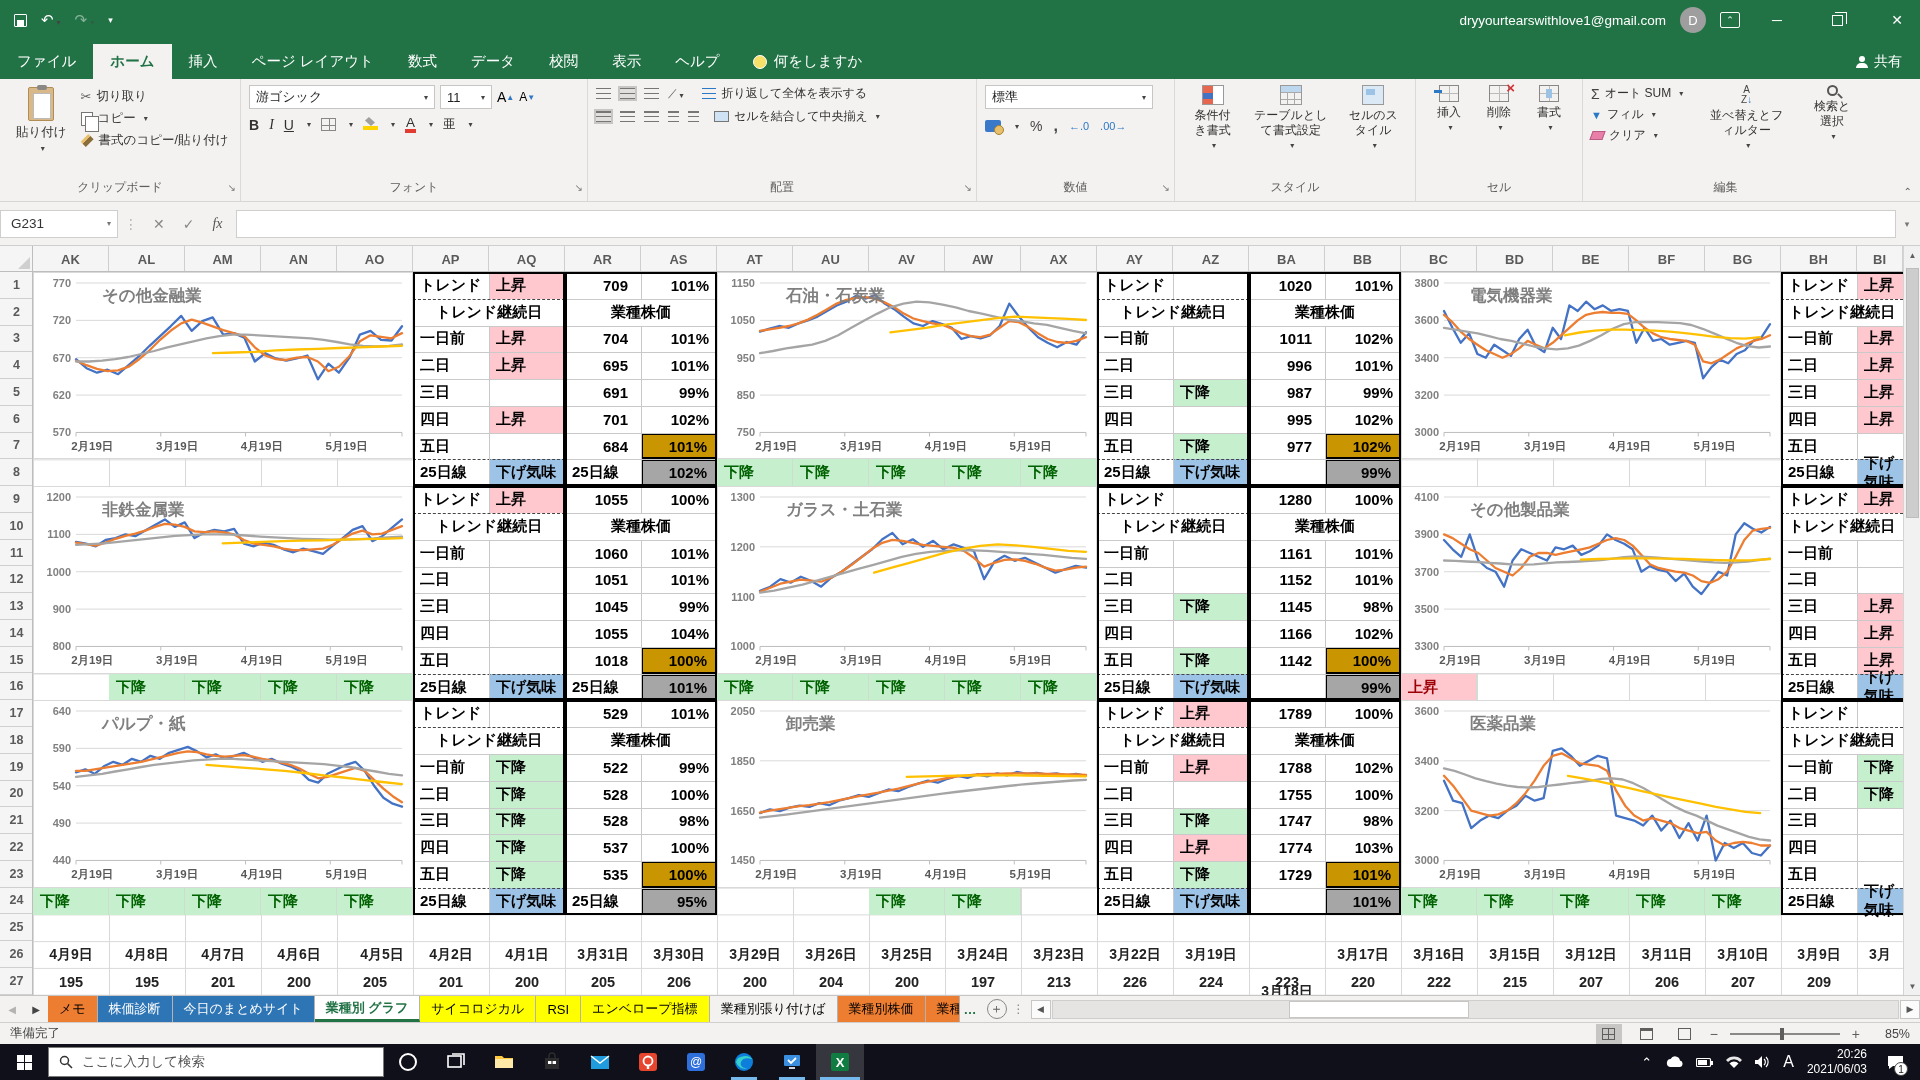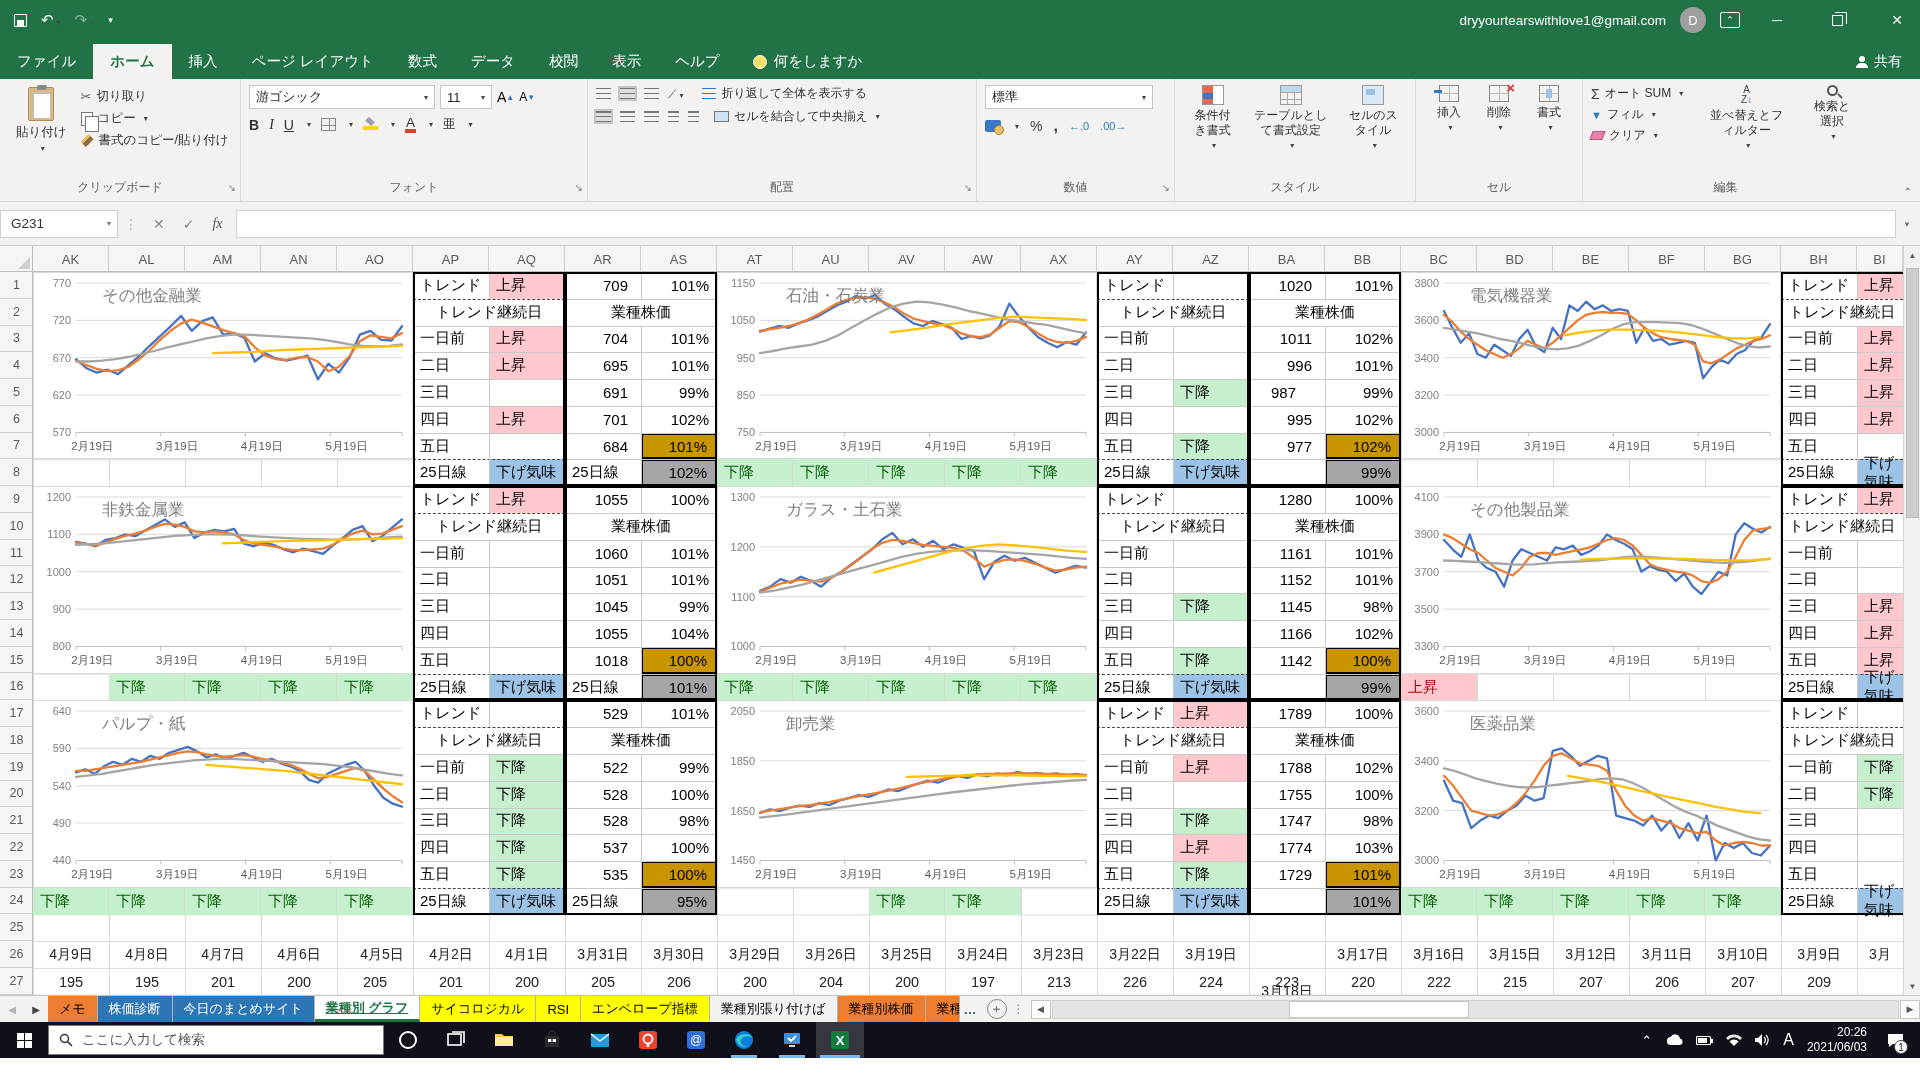--- a/index.html
+++ b/index.html
@@ -97,21 +97,21 @@
   #formulabar{height:44px;background:#f3f2f1;display:flex;align-items:center;padding:6px 2px 6px 0;border-bottom:1px solid #d0cecd;}
   #namebox{width:118px;height:28px;background:#fff;border:1px solid #d0cecd;margin-left:0;display:flex;align-items:center;font-size:13.5px;color:#333;padding-left:10px;position:relative;}
   #namebox .nbdd{margin-left:auto;margin-right:6px;font-size:8px;color:#777;}
   .fbsep{color:#b5b3b1;font-size:14px;padding:0 6px;}
   .fbico{color:#8a8886;font-size:14px;padding:0 9px;}
   .fx{font-style:italic;font-family:"Liberation Serif",serif;color:#555;}
   #finput{flex:1;height:28px;background:#fff;border:1px solid #d0cecd;margin-left:4px;}
   #fexpand{width:22px;text-align:center;color:#777;font-size:9px;}
 
   
-  #sheet{position:relative;height:749px;background:#fff;}
+  #sheet{position:relative;height:749px;background:#fff;font-weight:bold;}
   #corner{position:absolute;left:0;top:0;width:33px;height:26px;background:#f5f5f5;border-right:1px solid #bdbdbd;border-bottom:1px solid #bdbdbd;}
   #corner:after{content:"";position:absolute;right:2px;bottom:2px;border-left:12px solid transparent;border-bottom:12px solid #cfcfcf;}
   #colheads{position:absolute;left:33px;top:0;width:1870px;height:26px;display:flex;overflow:hidden;background:#f5f5f5;border-bottom:1px solid #bdbdbd;}
   .ch{height:26px;border-right:1px solid #cfcfcf;font-size:13px;color:#5a5a5a;display:flex;align-items:center;justify-content:center;flex:none;}
   #rowheads{position:absolute;left:0;top:26px;width:33px;height:723px;background:#f5f5f5;border-right:1px solid #bdbdbd;overflow:hidden;}
   .rh{width:33px;border-bottom:1px solid #cfcfcf;font-size:12.5px;color:#5a5a5a;display:flex;align-items:center;justify-content:center;}
   #grid{position:absolute;left:33px;top:26px;width:1870px;height:723px;overflow:hidden;background-color:#fff;
     background-image:linear-gradient(to right,#d9d9d9 1px,transparent 1px),linear-gradient(to bottom,#d9d9d9 1px,transparent 1px);
     background-size:76px 100%,100% 26.78px;}
   .gcell{position:absolute;font-size:15px;display:flex;align-items:center;}
@@ -617,21 +617,21 @@
           <div class="gcell tlabel" style="left: 0px; top: 53.56px; width: 76px; height: 26.78px;">一日前</div>
           <div class="gcell  tlabel" style="left: 76px; top: 53.56px; width: 76px; height: 26.78px;"></div>
           <div class="gcell tnum" style="left: 152px; top: 53.56px; width: 76px; height: 26.78px;">1011</div>
           <div class="gcell tpct" style="left: 228px; top: 53.56px; width: 76px; height: 26.78px;">102%</div>
           <div class="gcell tlabel" style="left: 0px; top: 80.34px; width: 76px; height: 26.78px;">二日</div>
           <div class="gcell  tlabel" style="left: 76px; top: 80.34px; width: 76px; height: 26.78px;"></div>
           <div class="gcell tnum" style="left: 152px; top: 80.34px; width: 76px; height: 26.78px;">996</div>
           <div class="gcell tpct" style="left: 228px; top: 80.34px; width: 76px; height: 26.78px;">101%</div>
           <div class="gcell tlabel" style="left: 0px; top: 107.12px; width: 76px; height: 26.78px;">三日</div>
           <div class="gcell cell-down tlabel" style="left: 76px; top: 107.12px; width: 76px; height: 26.78px;">下降</div>
-          <div class="gcell tnum" style="left: 136px; top: 107.12px; width: 76px; height: 26.78px;">987</div>
+          <div class="gcell tnum" style="left: 152px; top: 107.12px; width: 76px; height: 26.78px;">987</div>
           <div class="gcell tpct" style="left: 228px; top: 107.12px; width: 76px; height: 26.78px;">99%</div>
           <div class="gcell tlabel" style="left: 0px; top: 133.9px; width: 76px; height: 26.78px;">四日</div>
           <div class="gcell  tlabel" style="left: 76px; top: 133.9px; width: 76px; height: 26.78px;"></div>
           <div class="gcell tnum" style="left: 152px; top: 133.9px; width: 76px; height: 26.78px;">995</div>
           <div class="gcell tpct" style="left: 228px; top: 133.9px; width: 76px; height: 26.78px;">102%</div>
           <div class="gcell tlabel" style="left: 0px; top: 160.68px; width: 76px; height: 26.78px;">五日</div>
           <div class="gcell cell-down tlabel" style="left: 76px; top: 160.68px; width: 76px; height: 26.78px;">下降</div>
           <div class="gcell tnum" style="left: 152px; top: 160.68px; width: 76px; height: 26.78px;">977</div>
           <div class="gcell cell-gold tpct" style="left: 228px; top: 160.68px; width: 76px; height: 26.78px;">102%</div>
           <div class="gcell tlabel" style="left: 0px; top: 187.46px; width: 76px; height: 26.78px;">25日線</div>
@@ -1193,38 +1193,58 @@
     </div>
   </div>
 
   <div id="tabbar">
     <span class="tnav dim">◀</span>
     <span class="tnav">▶</span>
     <div id="stablist" style="display:flex;align-items:stretch;">
         <div class="stab" style="background: rgb(237, 125, 49); color: rgb(0, 0, 0);">メモ</div>
         <div class="stab" style="background: rgb(46, 117, 182); color: rgb(255, 255, 255);">株価診断</div>
         <div class="stab" style="background: rgb(46, 117, 182); color: rgb(255, 255, 255);">今日のまとめサイト</div>
-        <div class="stab active" style="background: rgb(255, 255, 255); color: rgb(33, 115, 70); text-decoration: underline;">業種別 グラフ</div>
+        <div class="stab active" style="background: rgb(255, 255, 255); color: rgb(33, 115, 70);">業種別 グラフ</div>
         <div class="stab" style="background: rgb(255, 255, 0); color: rgb(0, 0, 0);">サイコロジカル</div>
         <div class="stab" style="background: rgb(255, 255, 0); color: rgb(0, 0, 0);">RSI</div>
         <div class="stab" style="background: rgb(255, 255, 0); color: rgb(0, 0, 0);">エンベロープ指標</div>
         <div class="stab" style="background: rgb(243, 242, 241); color: rgb(0, 0, 0);">業種別張り付けば</div>
         <div class="stab" style="background: rgb(237, 125, 49); color: rgb(0, 0, 0);">業種別株価</div>
         <div class="stab" style="background: rgb(237, 125, 49); color: rgb(0, 0, 0); max-width: 34px; overflow: hidden;">業種</div>
       </div>
     <span class="tmore" id="tabmore">…</span>
     <span class="addsheet">＋</span>
     <span class="tdots">⋮</span>
     <span class="hsbtn">◀</span>
     <div id="hstrack">
         <div id="hsthumb"></div>
       </div>
     <span class="hsbtn">▶</span>
   </div>
 
+  <div id="statusbar">
+    <span>準備完了</span>
+    <div id="sb-right">
+      <span class="viewico sel">
+          <span class="vbox grid"></span>
+        </span>
+      <span class="viewico">
+          <span class="vbox page"></span>
+        </span>
+      <span class="viewico">
+          <span class="vbox"></span>
+        </span>
+      <span class="zsign">−</span>
+      <div id="zoomtrack">
+          <div id="zoomthumb"></div>
+        </div>
+      <span class="zsign">+</span>
+      <span style="width:38px;text-align:right;">85%</span>
+    </div>
+  </div>
 
   <div id="taskbar">
     <div id="startbtn">
         <span class="winlogo">
           <span></span>
           <span></span>
           <span></span>
           <span></span>
         </span>
       </div>

